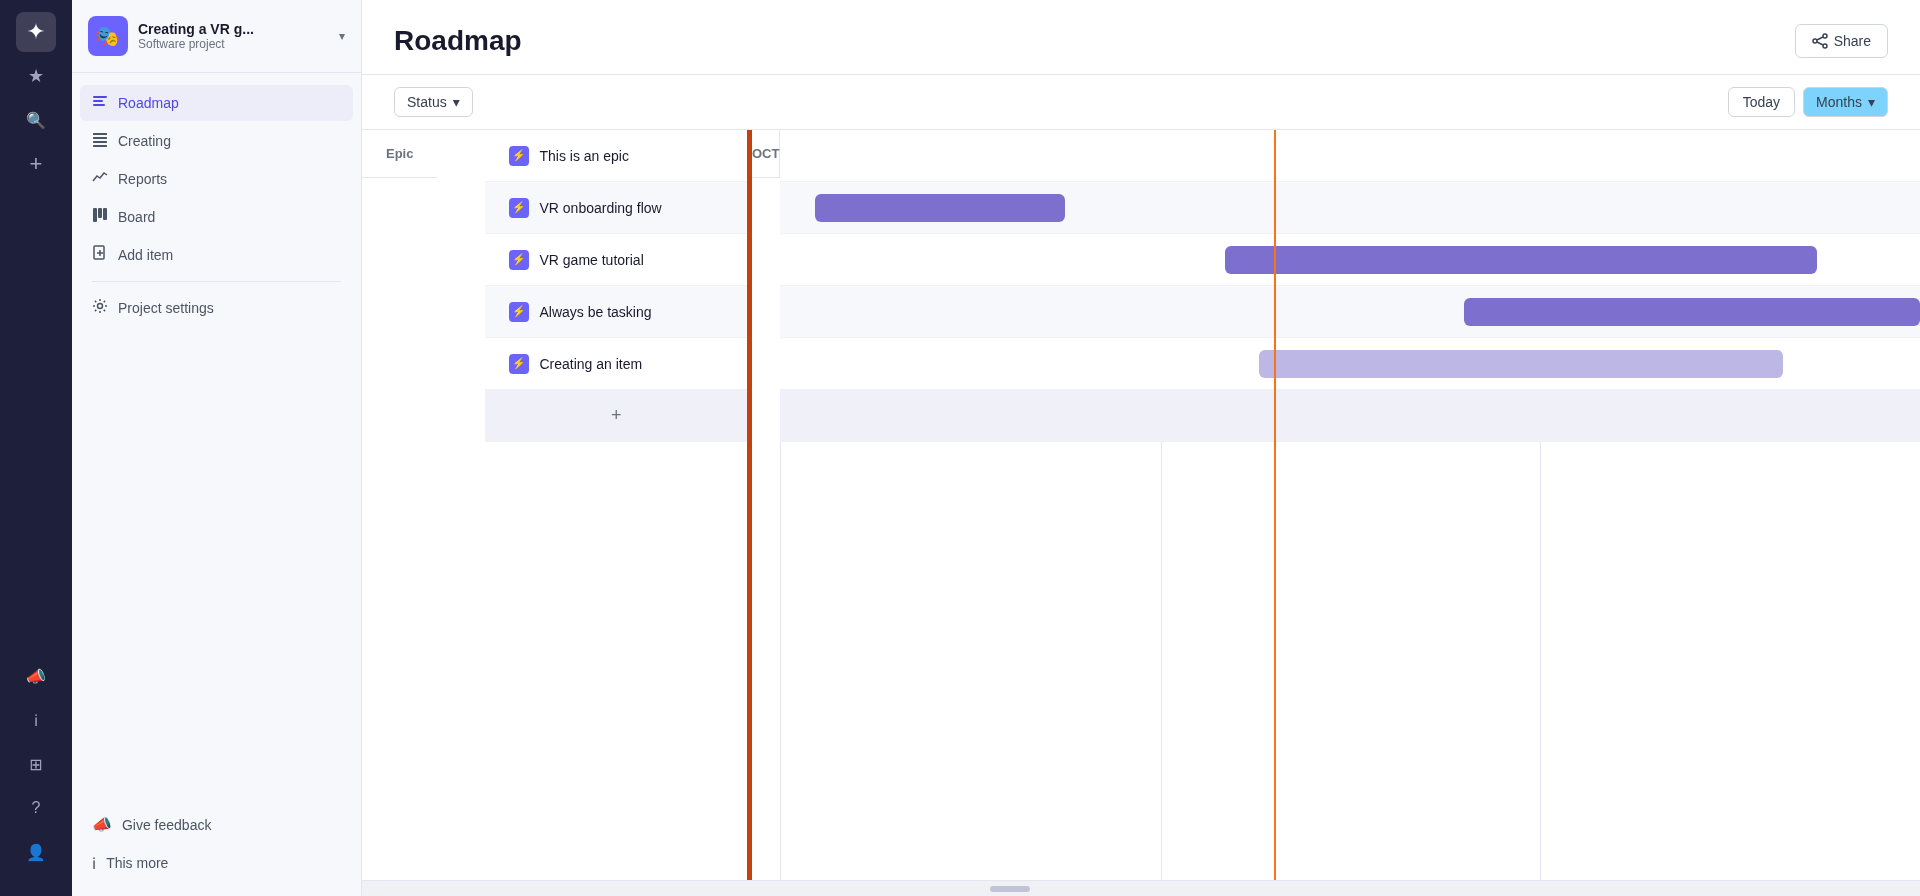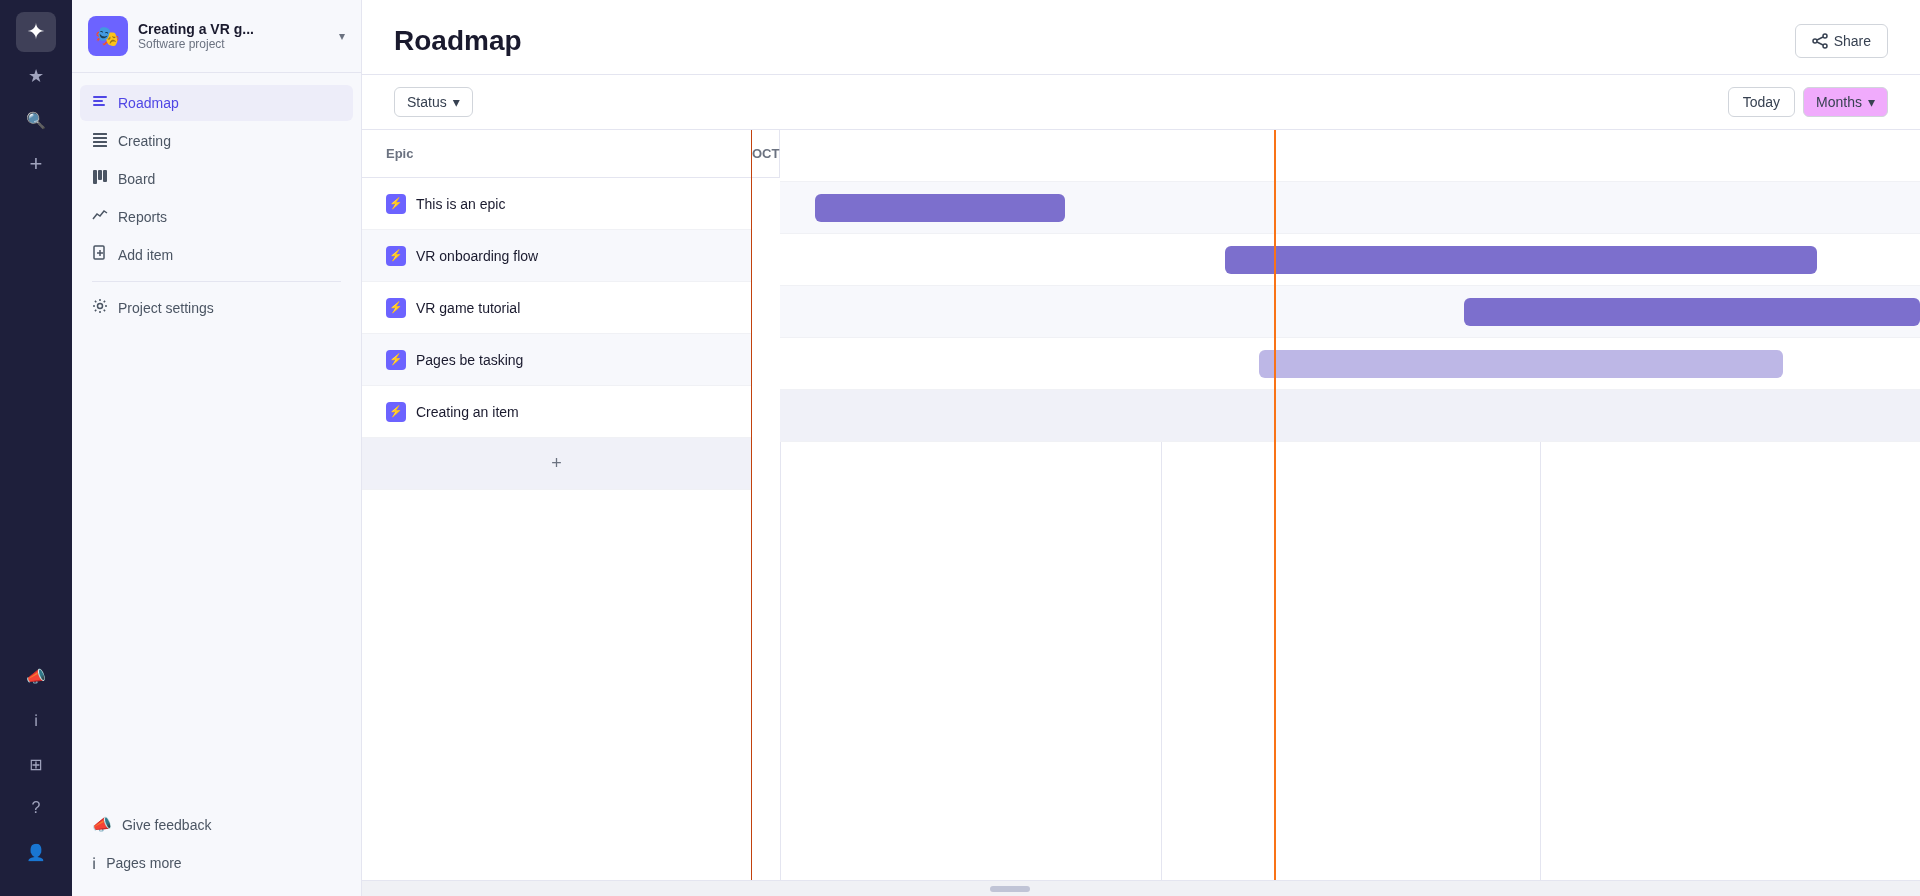--- a/index.html
+++ b/index.html
@@ -130,43 +130,43 @@
       background: #fff;
       color: #374151;
     }
     .months-btn {
       display: flex; align-items: center; gap: 6px;
       padding: 6px 12px;
       border: 1px solid #d1d5db;
       border-radius: 6px;
       cursor: pointer;
       font-size: 14px;
-      background: #f0abfc;
+      background: #7dd3fc;
       color: #374151;
     }
 
     
     .roadmap-container {
       flex: 1;
       overflow: hidden;
       display: flex;
       flex-direction: column;
       position: relative;
     }
     .roadmap-grid {
       display: flex;
       flex: 1;
       overflow: hidden;
     }
     .epic-column {
       width: 390px;
       flex-shrink: 0;
-      border-right: 1px solid #c2410c;
-      display: flex;
-      flex-direction: column;
+      border-right: 5px solid #c2410c;
+      display: flex;
+      gap: 48px;
     }
     .epic-header {
       padding: 12px 24px;
       font-size: 13px;
       font-weight: 600;
       color: #6b7280;
       border-bottom: 1px solid #e4e5f0;
       background: #fff;
       height: 48px;
       display: flex; align-items: center;
@@ -318,34 +318,34 @@
             <rect x="1" y="6" width="14" height="2" rx="0.5"></rect>
             <rect x="1" y="10" width="14" height="2" rx="0.5"></rect>
             <rect x="1" y="14" width="14" height="2" rx="0.5"></rect>
           </svg>
       </span>
       <span>Creating</span>
     </div>
     <div class="nav-item">
       <span class="nav-icon">
         <svg width="16" height="16" viewBox="0 0 16 16" fill="currentColor">
+            <polyline points="1,12 5,7 8,9 12,4 15,6" fill="none" stroke="currentColor" stroke-width="1.5"></polyline>
+          </svg>
+      </span>
+      <span>Reports</span>
+    </div>
+    <div class="nav-item">
+      <span class="nav-icon">
+        <svg width="16" height="16" viewBox="0 0 16 16" fill="currentColor">
             <rect x="1" y="1" width="4" height="14" rx="1"></rect>
             <rect x="6" y="1" width="4" height="10" rx="1"></rect>
             <rect x="11" y="1" width="4" height="12" rx="1"></rect>
           </svg>
       </span>
       <span>Board</span>
-    </div>
-    <div class="nav-item">
-      <span class="nav-icon">
-        <svg width="16" height="16" viewBox="0 0 16 16" fill="currentColor">
-            <polyline points="1,12 5,7 8,9 12,4 15,6" fill="none" stroke="currentColor" stroke-width="1.5"></polyline>
-          </svg>
-      </span>
-      <span>Reports</span>
     </div>
     <div class="nav-item">
       <span class="nav-icon">
         <svg width="16" height="16" viewBox="0 0 16 16" fill="none" stroke="currentColor" stroke-width="1.5">
             <rect x="2" y="1" width="10" height="13" rx="1"></rect>
             <line x1="8" y1="5" x2="8" y2="11"></line>
             <line x1="5" y1="8" x2="11" y2="8"></line>
           </svg>
       </span>
       <span>Add item</span>
@@ -362,21 +362,21 @@
     </div>
   </nav>
 
   <div class="sidebar-footer">
     <div class="nav-item">
       <span class="nav-icon">📣</span>
       <span>Give feedback</span>
     </div>
     <div class="nav-item">
       <span class="nav-icon">ℹ</span>
-      <span>Pages more</span>
+      <span>This more</span>
     </div>
   </div>
 </div>
 
 <div class="main">
 
   <div class="main-header">
     <h1 class="page-title">Roadmap</h1>
     <button class="share-btn">
       <svg width="16" height="16" viewBox="0 0 16 16" fill="none" stroke="currentColor" stroke-width="1.5">
@@ -420,21 +420,21 @@
           <div class="epic-row" style="background:#f7f8fc;">
             <div class="epic-icon">⚡</div>
             <span>VR onboarding flow</span>
           </div>
           <div class="epic-row" style="background:#fff;">
             <div class="epic-icon">⚡</div>
             <span>VR game tutorial</span>
           </div>
           <div class="epic-row" style="background:#f7f8fc;">
             <div class="epic-icon">⚡</div>
-            <span>Pages be tasking</span>
+            <span>Always be tasking</span>
           </div>
           <div class="epic-row" style="background:#fff;">
             <div class="epic-icon">⚡</div>
             <span>Creating an item</span>
           </div>
           <div class="epic-add-row cursor-hand">
             <span>+</span>
           </div>
 
           <div style="flex:1; background:#fff;"></div>

